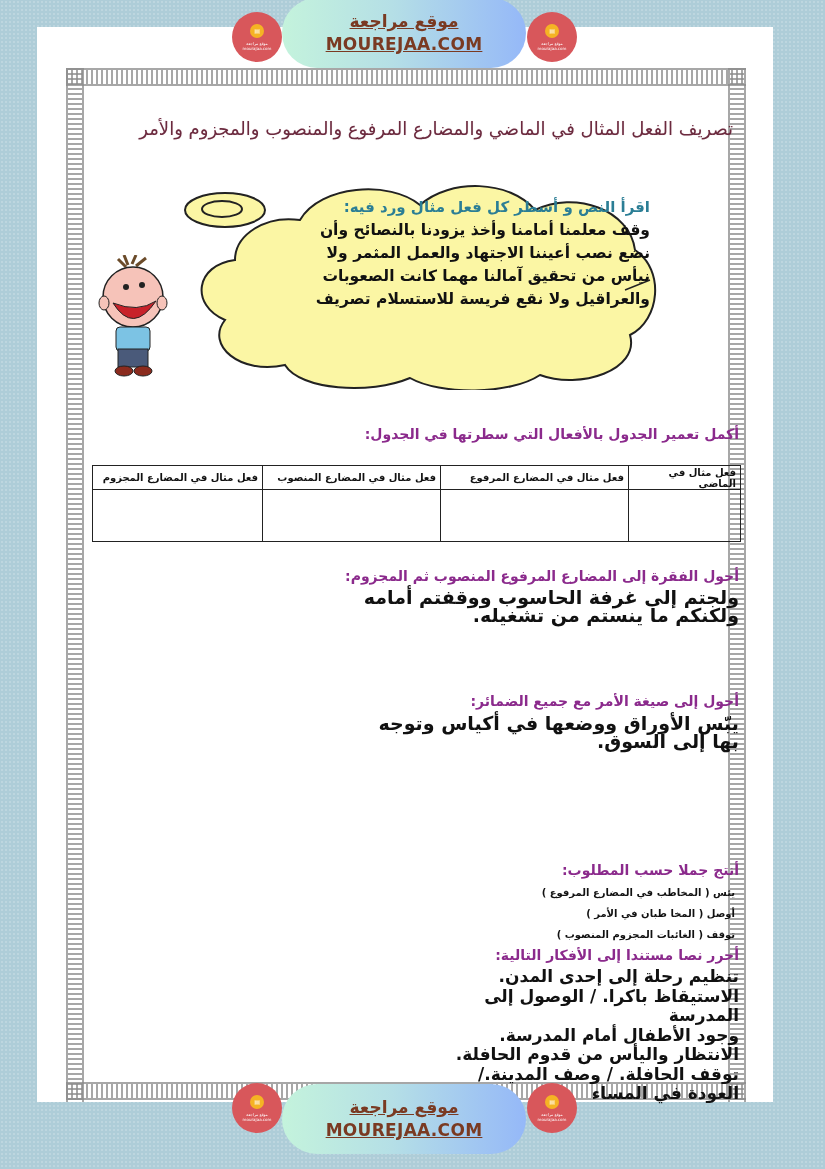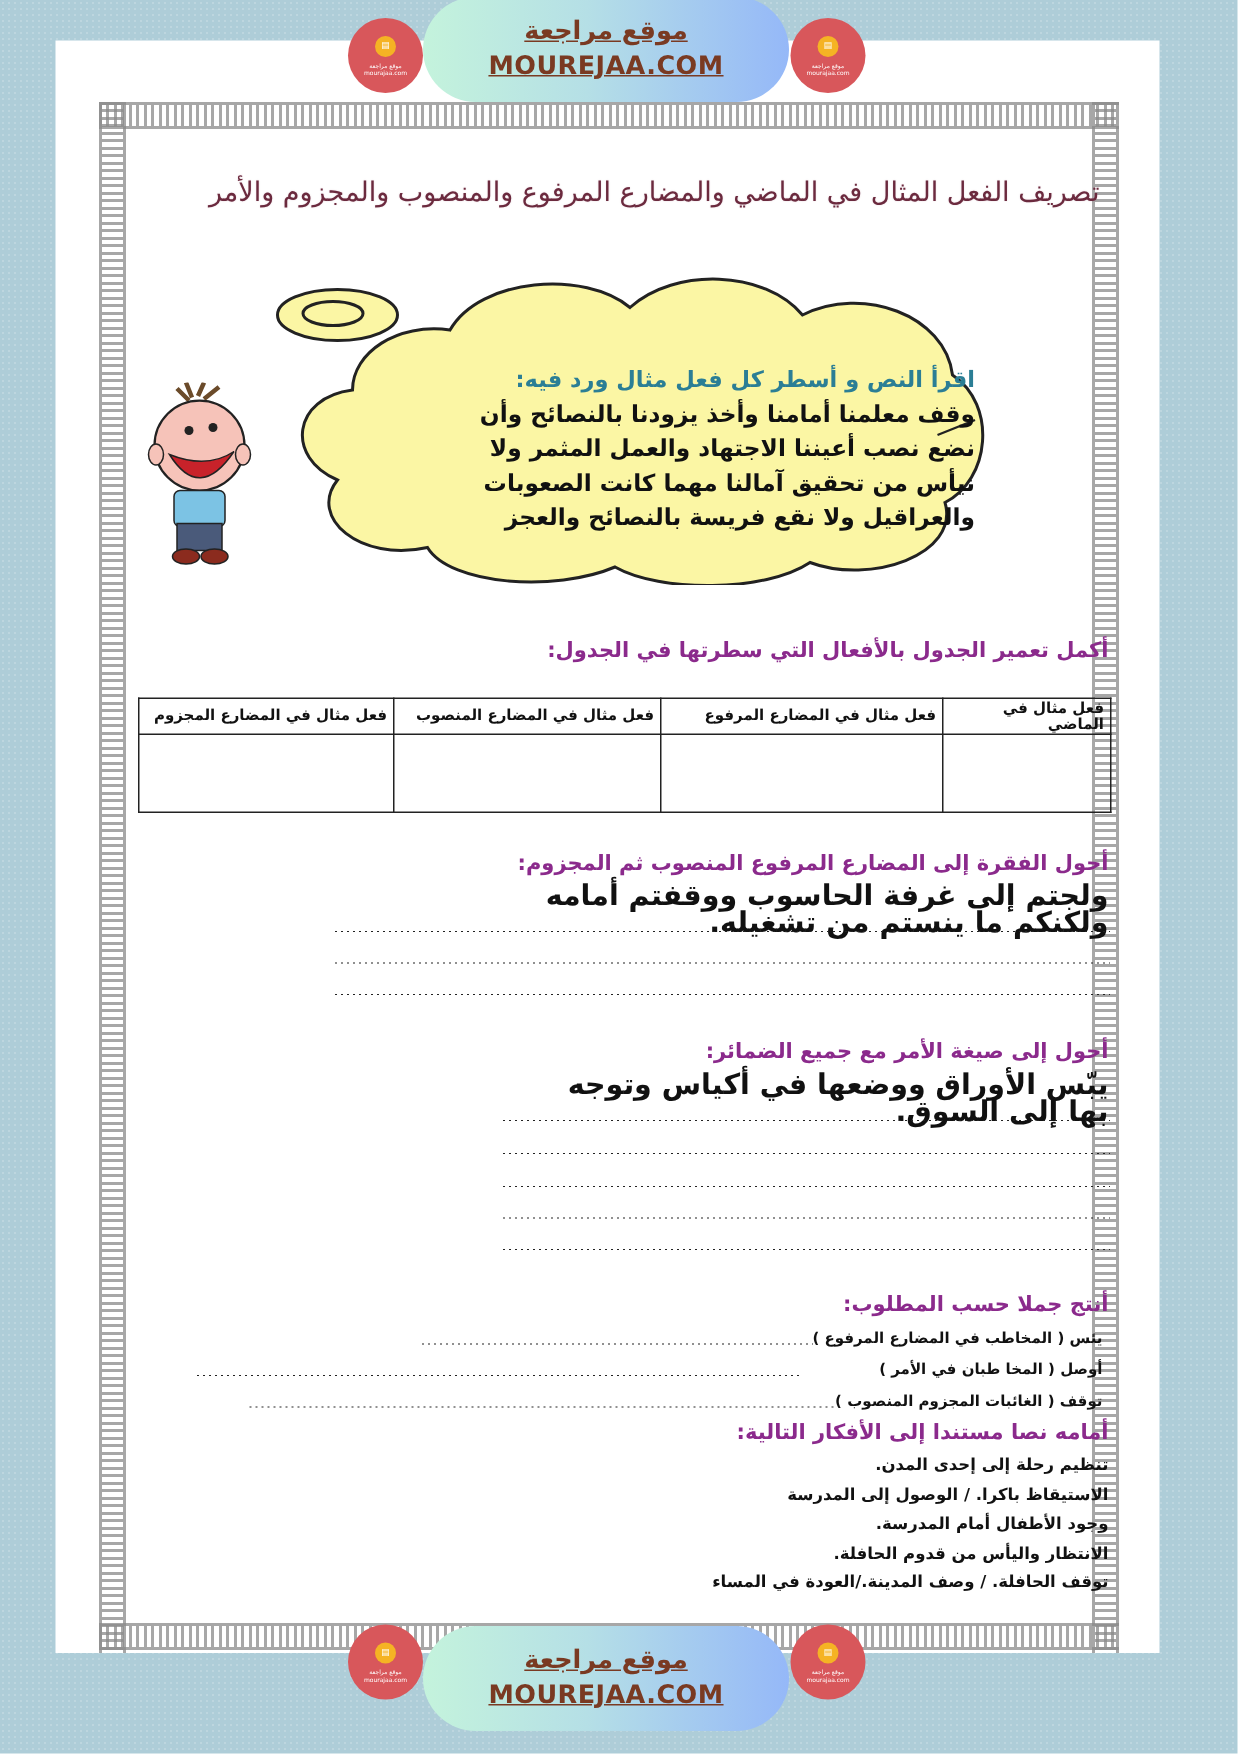--- a/index.html
+++ b/index.html
@@ -76,21 +76,21 @@
     line-height: 26px; text-shadow: 0 0 1px rgba(140,60,90,0.25);
   }
   .cloud {
     position: absolute; left: 180px; top: 180px; width: 480px; height: 210px;
   }
   .cloud-text {
     position: absolute; right: 175px; top: 196px; width: 340px;
     font-family: "DejaVu Sans", sans-serif; font-weight: bold;
     color: #111; font-size: 15.5px; line-height: 23px;
   }
-  .cloud-text .instr { color: #2b7e95; font-weight: bold; font-size: 15px; margin-top: 46px; }
+  .cloud-text .instr { color: #2b7e95; font-weight: bold; font-size: 15px; }
   .boy { position: absolute; left: 98px; top: 255px; width: 70px; height: 125px; }
 
   .heading {
     position: absolute; right: 86px;
     font-family: "DejaVu Sans", sans-serif; font-weight: bold;
     color: #8b2a8c; font-size: 14px; line-height: 18px;
   }
   .line-text {
     position: absolute; right: 86px;
     font-family: "DejaVu Sans", sans-serif; font-weight: bold;
@@ -119,21 +119,21 @@
     font-family: "DejaVu Sans", sans-serif; font-weight: bold; font-size: 10px; color: #111;
   }
   .prod-row .fill {
     flex: 0 0 auto; height: 2px;
     background-image: radial-gradient(#222 0.9px, transparent 1px);
     background-size: 4px 2px; background-repeat: repeat-x;
     margin-top: 8px;
   }
   .ideas {
     position: absolute; right: 86px; top: 967px; width: 300px;
-    font-family: "DejaVu Sans", sans-serif; font-weight: bold; font-size: 11px;
+    font-family: "DejaVu Sans", sans-serif; font-weight: bold; font-size: 17px;
     color: #111; line-height: 19.5px; text-align: right;
   }
 </style>
 </head>
 <body>
 
 <div class="page"></div>
 
 <div class="key top"></div>
 <div class="key bottom"></div>
@@ -159,21 +159,21 @@
   <path d="M120,40 C140,5 210,0 240,25 C270,-2 330,0 355,30 C395,10 450,30 455,70 C485,90 480,140 450,155 C460,190 400,210 360,195 C330,215 260,215 230,198 C190,215 120,210 105,185 C60,195 25,165 45,140 C10,125 15,85 55,80 C55,55 85,35 120,40 Z" fill="#fbf6a4" stroke="#222" stroke-width="2"></path>
   <ellipse cx="45" cy="30" rx="40" ry="17" fill="#fbf6a4" stroke="#222" stroke-width="2"></ellipse>
   <ellipse cx="42" cy="29" rx="20" ry="8" fill="none" stroke="#222" stroke-width="2"></ellipse>
   <path d="M445,110 L470,100" stroke="#222" stroke-width="1.5"></path>
 </svg>
 <div class="cloud-text rtl">
   <div class="instr">اقرأ النص و أسطر كل فعل مثال ورد فيه:</div>
   <div>وقف معلمنا أمامنا وأخذ يزودنا بالنصائح وأن</div>
   <div>نضع نصب أعيننا الاجتهاد والعمل المثمر ولا</div>
   <div>نيأس من تحقيق آمالنا مهما كانت الصعوبات</div>
-  <div>والعراقيل ولا نقع فريسة بالنصائح والعجز</div>
+  <div>والعراقيل ولا نقع فريسة للاستسلام تصريف</div>
 </div>
 
 <svg class="boy" viewBox="0 0 70 125">
   <path d="M30,10 L26,0 M34,9 L38,0 M38,11 L48,3 M28,12 L20,4" stroke="#6b4b2a" stroke-width="3"></path>
   <circle cx="35" cy="42" r="30" fill="#f6c3b9" stroke="#222" stroke-width="1.5"></circle>
   <ellipse cx="6" cy="48" rx="5" ry="7" fill="#f6c3b9" stroke="#222"></ellipse>
   <ellipse cx="64" cy="48" rx="5" ry="7" fill="#f6c3b9" stroke="#222"></ellipse>
   <circle cx="28" cy="32" r="3" fill="#222"></circle>
     <circle cx="44" cy="30" r="3" fill="#222"></circle>
   <path d="M15,48 Q35,80 58,46 Q40,58 15,48 Z" fill="#c8222a" stroke="#222"></path>
@@ -223,21 +223,21 @@
 <div class="prod-row" style="top:904px;">
   <span>أوصل ( المخا طبان في الأمر )</span>
   <span style="width:52px; display:inline-block;"></span>
   <span class="fill" style="width:404px;"></span>
 </div>
 <div class="prod-row" style="top:925px;">
   <span>توقف ( الغائبات المجزوم المنصوب )</span>
   <span class="fill" style="width:392px;"></span>
 </div>
 
-<div class="heading rtl" style="top:946px; width:300px;">أمامه نصا مستندا إلى الأفكار التالية:</div>
+<div class="heading rtl" style="top:946px; width:300px;">أحرر نصا مستندا إلى الأفكار التالية:</div>
 <div class="ideas rtl">
   <div>تنظيم رحلة إلى إحدى المدن.</div>
   <div>الاستيقاظ باكرا. / الوصول إلى المدرسة</div>
   <div>وجود الأطفال أمام المدرسة.</div>
   <div>الانتظار واليأس من قدوم الحافلة.</div>
   <div>توقف الحافلة. / وصف المدينة./العودة في المساء</div>
 </div>
 
 <div class="logo" style="left:232px; top:1083px;">
   <div class="dot">▤</div>

